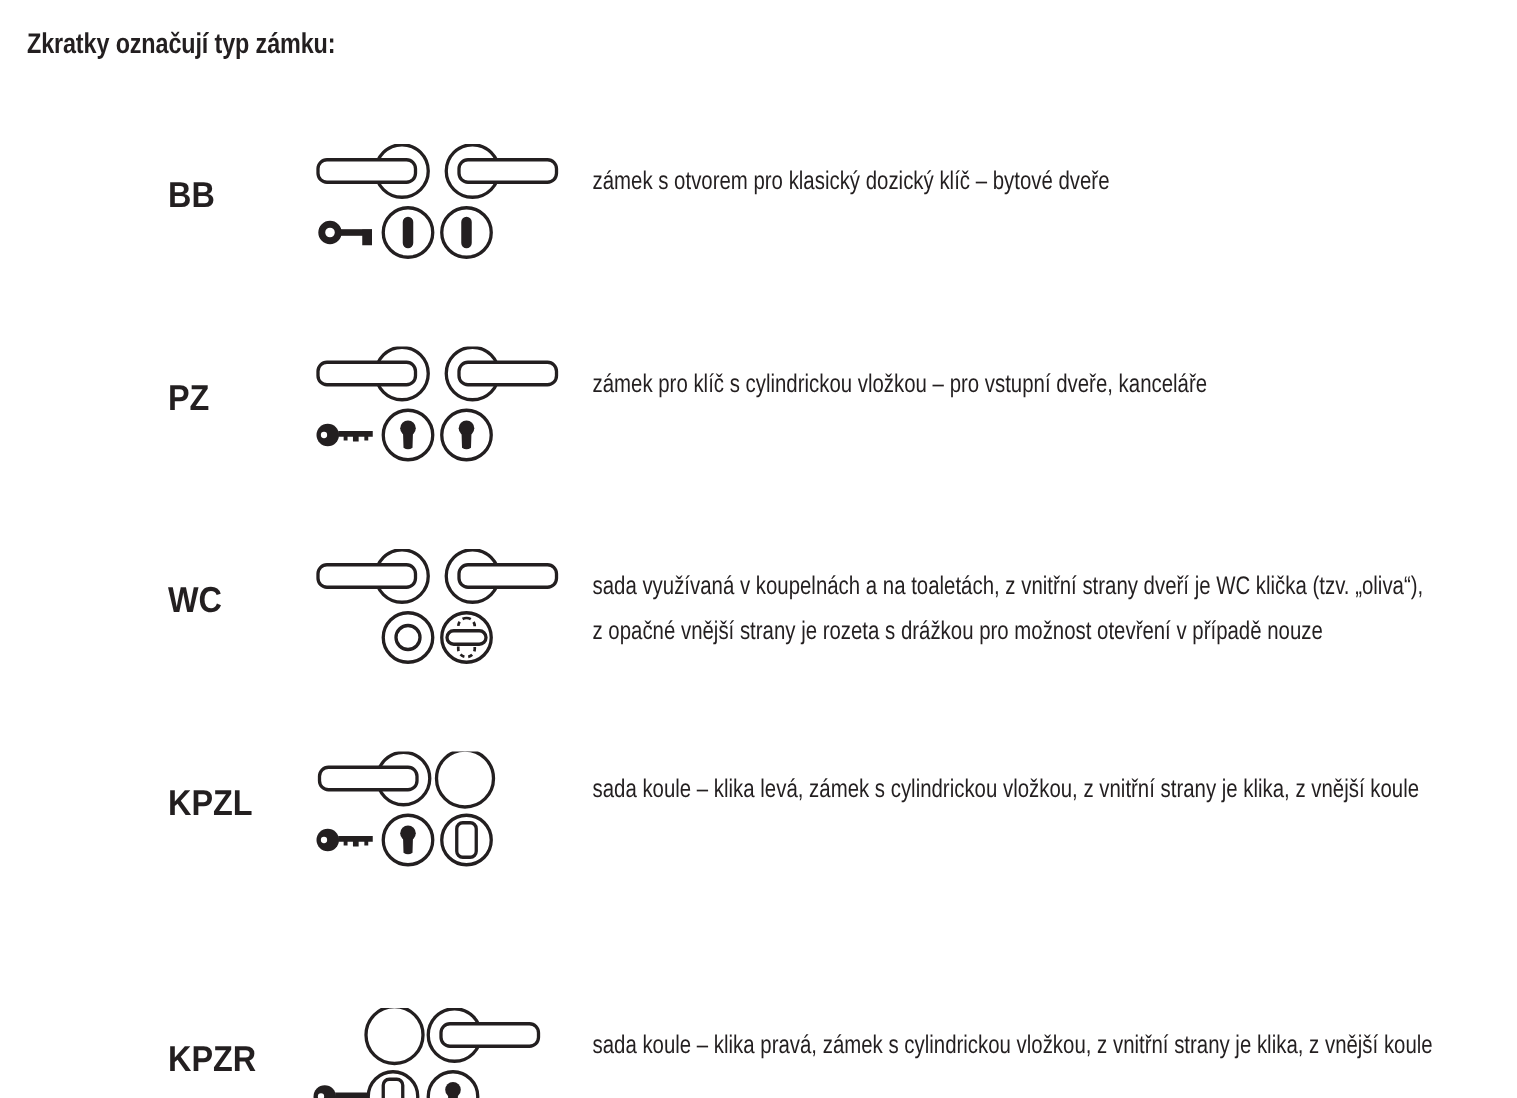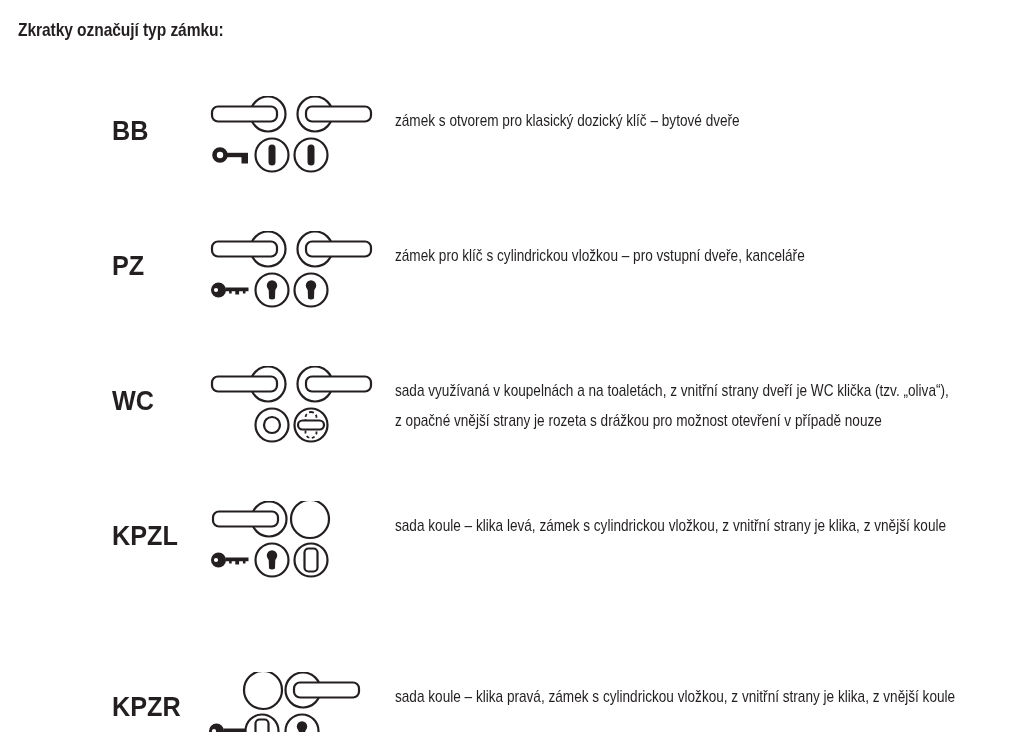--- a/index.html
+++ b/index.html
@@ -3,21 +3,21 @@
 <meta charset="utf-8">
 <style>
   html,body{margin:0;padding:0;background:#fff;}
   .page{
     position:relative;width:1011px;height:732px;background:#ffffff;
     font-family:"Liberation Sans",sans-serif;color:#231f20;overflow:hidden;
   }
   .title{position:absolute;left:18px;top:19px;font-weight:bold;font-size:19px;white-space:nowrap;}
   .title .scale{display:inline-block;transform:scaleX(0.82);transform-origin:0 50%;letter-spacing:-0.1px;}
   .row{position:absolute;left:0;width:1011px;height:85px;}
-  .code{position:absolute;left:112px;top:23px;font-weight:bold;font-size:28px;line-height:24px;white-space:nowrap;}
+  .code{position:absolute;left:112px;top:23px;font-weight:bold;font-size:24px;line-height:24px;white-space:nowrap;}
   .code .scale{display:inline-block;transform:scaleX(0.9);transform-origin:0 50%;}
   .icon{position:absolute;left:205px;top:0;width:175px;height:80px;}
   .desc{position:absolute;left:395px;top:10px;font-size:17px;line-height:30px;}
   .desc .scale{display:inline-block;transform:scaleX(0.8);transform-origin:0 0;white-space:pre-line;width:780px;letter-spacing:0;}
 </style>
 </head>
 <body>
 
 <div class="page">
 

